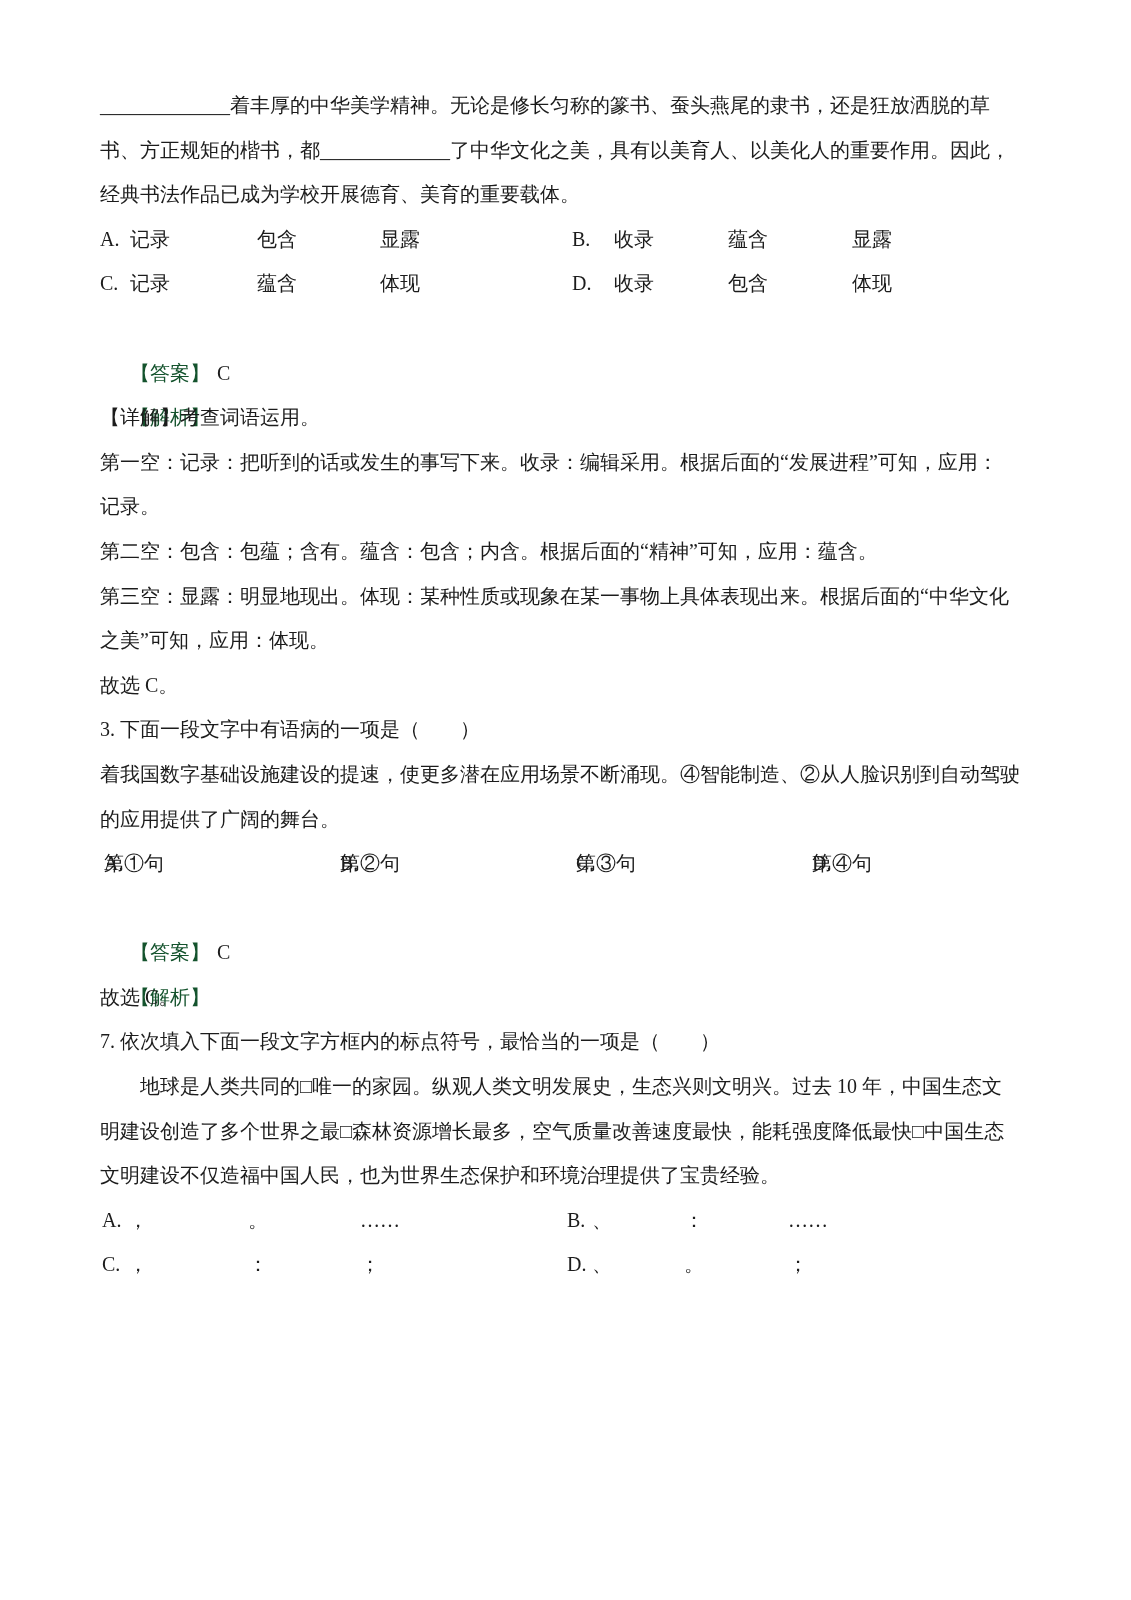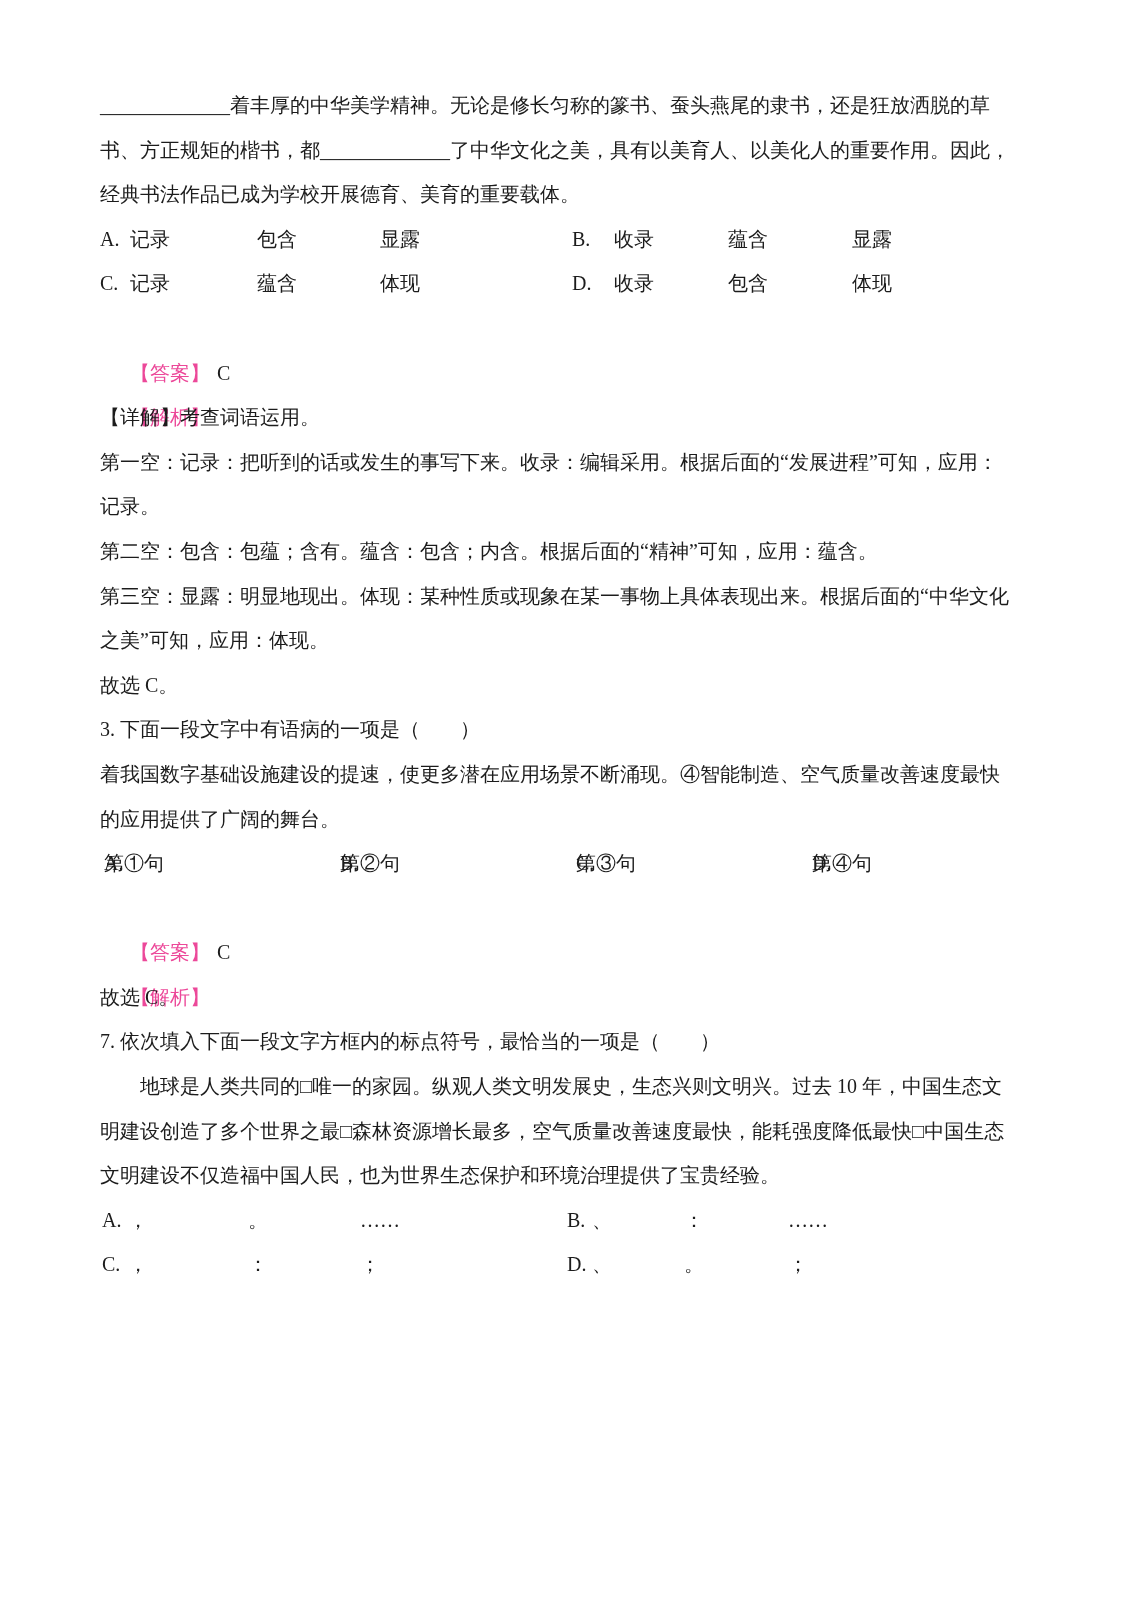--- a/index.html
+++ b/index.html
@@ -16,21 +16,21 @@
     left:100px;top:83px;
     width:912px;
     font-size:20px;
   }
   .line{
     position:relative;
     height:44.6px;
     line-height:44.6px;
     white-space:pre;
   }
-  .blue{color:#ec4899;text-align:center;}
+  .blue{color:#14532d;text-align:center;}
   .ans{margin-left:7px;}
   .opt span{position:absolute;top:0;}
   
   .q2c0{left:0;}   .q2c1{left:30px;}  .q2c2{left:157px;} .q2c3{left:280px;}
   .q2c4{left:472px;}.q2c5{left:514px;}.q2c6{left:628px;} .q2c7{left:752px;}
   
   .q3c0{left:4px;} .q3c1{left:240px;} .q3c2{left:476px;} .q3c3{left:712px;}
   .q3lbl{margin-right:8px;}
   
   .q4c0{left:2px;}  .q4c1{left:28px;}  .q4c2{left:148px;} .q4c3{left:260px;}
@@ -100,21 +100,21 @@
     </div>
     <div class="line">【详解】考查词语运用。</div>
     <div class="line">第一空：记录：把听到的话或发生的事写下来。收录：编辑采用。根据后面的“发展进程”可知，应用：</div>
     <div class="line">记录。</div>
     <div class="line">第二空：包含：包蕴；含有。蕴含：包含；内含。根据后面的“精神”可知，应用：蕴含。</div>
     <div class="line">第三空：显露：明显地现出。体现：某种性质或现象在某一事物上具体表现出来。根据后面的“中华文化</div>
     <div class="line">之美”可知，应用：体现。</div>
     <div class="line">故选 C。</div>
 
     <div class="line">3. 下面一段文字中有语病的一项是（　　）</div>
-    <div class="line">着我国数字基础设施建设的提速，使更多潜在应用场景不断涌现。④智能制造、空气质量改善速度最快</div>
+    <div class="line">着我国数字基础设施建设的提速，使更多潜在应用场景不断涌现。④智能制造、②从人脸识别到自动驾驶</div>
     <div class="line">的应用提供了广阔的舞台。</div>
     <div class="line opt">
       <span class="q3c0"><span class="q3lbl">A.</span><span>第①句</span></span>
       <span class="q3c1"><span class="q3lbl">B.</span><span>第②句</span></span>
       <span class="q3c2"><span class="q3lbl">C.</span><span>第③句</span></span>
       <span class="q3c3"><span class="q3lbl">D.</span><span>第④句</span></span>
     </div>
     <div class="line">
       <span class="blue">【答案】</span><span class="ans">C</span>
     </div>

